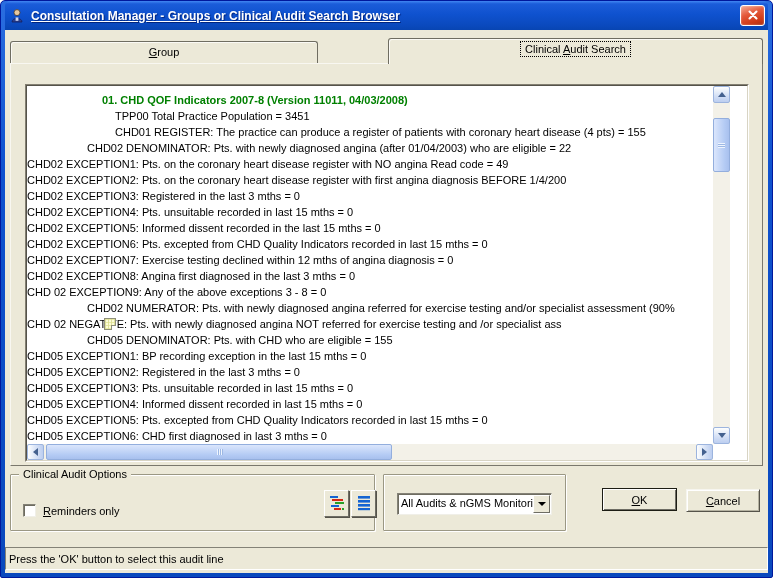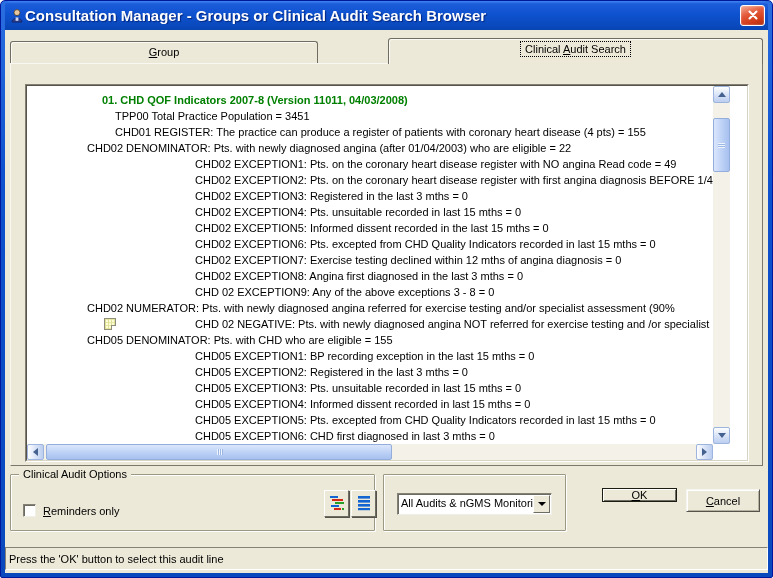--- a/index.html
+++ b/index.html
@@ -15,22 +15,22 @@
     border:1px solid #00189c; border-radius:5px 5px 2px 2px;
     padding:0 4px 4px;
   }
   .titlebar{
     height:29px; display:flex; align-items:center; position:relative;
     background:linear-gradient(180deg,#4186f2 0%,#1b5cd9 10%,#0f52cf 45%,#0a49bd 85%,#0845b2 100%);
     border-radius:5px 5px 0 0;
   }
   .app-icon{width:16px; height:16px; margin-left:4px; display:inline-block;}
   .title-text{
-    color:#fff; font-weight:bold; font-size:15px; 
-    text-shadow:1px 1px 1px #00247e; white-space:nowrap; overflow:hidden; flex:1;
+    color:#fff; font-weight:bold; font-size:12px; margin-left:6px;
+    text-shadow:1px 1px 1px #00247e; white-space:nowrap; overflow:hidden; flex:1;text-decoration:underline;
   }
   .close-btn{
     position:absolute; right:3px; top:4px; width:25px; height:21px;
     border:1px solid #fff; border-radius:3px;
     background:linear-gradient(160deg,#f5ad96 0%,#e4593a 40%,#cf3a17 75%,#a92e10 100%);
     box-shadow:inset 0 0 2px rgba(255,255,255,.5);
     display:flex; align-items:center; justify-content:center;
   }
   .client{
     position:relative; width:763px; height:543px; background:var(--dialog_bg);
@@ -66,21 +66,21 @@
   }
   .list-content{
     position:absolute; left:0; top:4px; width:686px; height:358px;
     overflow:hidden; padding-top:2px;
   }
   .row{position:relative; height:16px; line-height:16px; white-space:nowrap; font-size:11px;}
   .row.group-title{color:var(--group_title_green); font-weight:bold;}
   .row.lvl0 .row-text{padding-left:75px;}
   .row.lvl1 .row-text{padding-left:88px;}
   .row.lvl2 .row-text{padding-left:60px;}
-  .row.lvl3 .row-text{padding-left:168px;}
+  .row.lvl3 .row-text{}
   .row .row-text{display:block; overflow:hidden;}
   .note-icon{
     display:none; position:absolute; left:77px; top:2px; width:12px; height:12px;
     border:1px solid #8e8e7a;
     background:
       repeating-linear-gradient(90deg, rgba(220,222,150,.9) 0 1px, transparent 1px 3px),
       repeating-linear-gradient(0deg, #e9eba2 0 1px, #fdfdd8 1px 3px);
   }
   .note-icon::after{
     content:''; position:absolute; right:-1px; bottom:-1px; width:4px; height:4px;
@@ -161,21 +161,21 @@
     display:flex; align-items:center; justify-content:center;
   }
   .combo-arrow{width:0; height:0; border-left:4px solid transparent; border-right:4px solid transparent; border-top:4px solid #000;}
 
   
   .btn{
     position:absolute; background:var(--dialog_bg); font-size:11px; font-family:"Liberation Sans",sans-serif;
     display:flex; align-items:center; justify-content:center;
   }
   .btn-ok{
-    left:597px; top:458px; width:75px; height:14px;
+    left:597px; top:458px; width:75px; height:23px;
     border:1px solid #1d1d14;
     box-shadow:inset 1px 1px 0 #ffffff, inset -1px -1px 0 #6e6d64;
   }
   .btn-cancel{
     left:681px; top:459px; width:74px; height:23px;
     border:1px solid; border-color:#f6f5ef #55534a #55534a #f6f5ef;
     box-shadow:inset 1px 1px 0 #ffffff, inset -1px -1px 0 #b5b2a1;
   }
 
   

